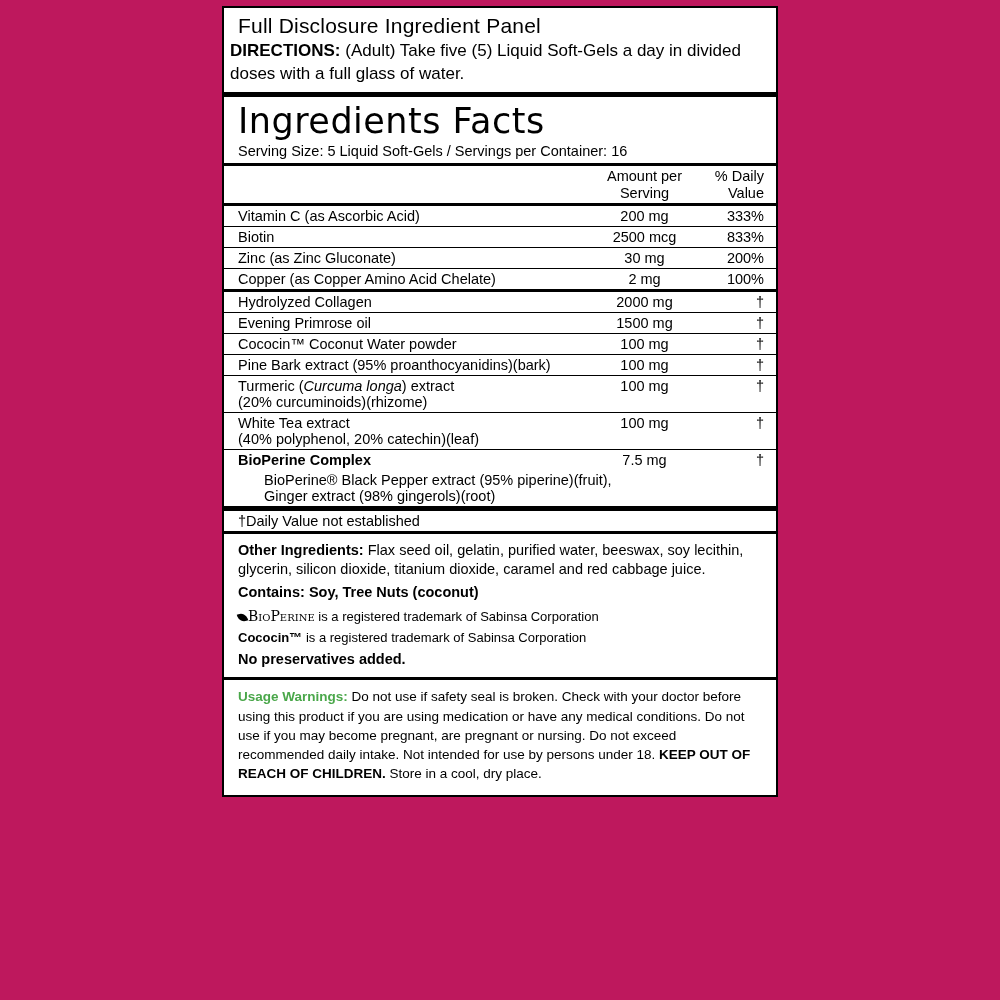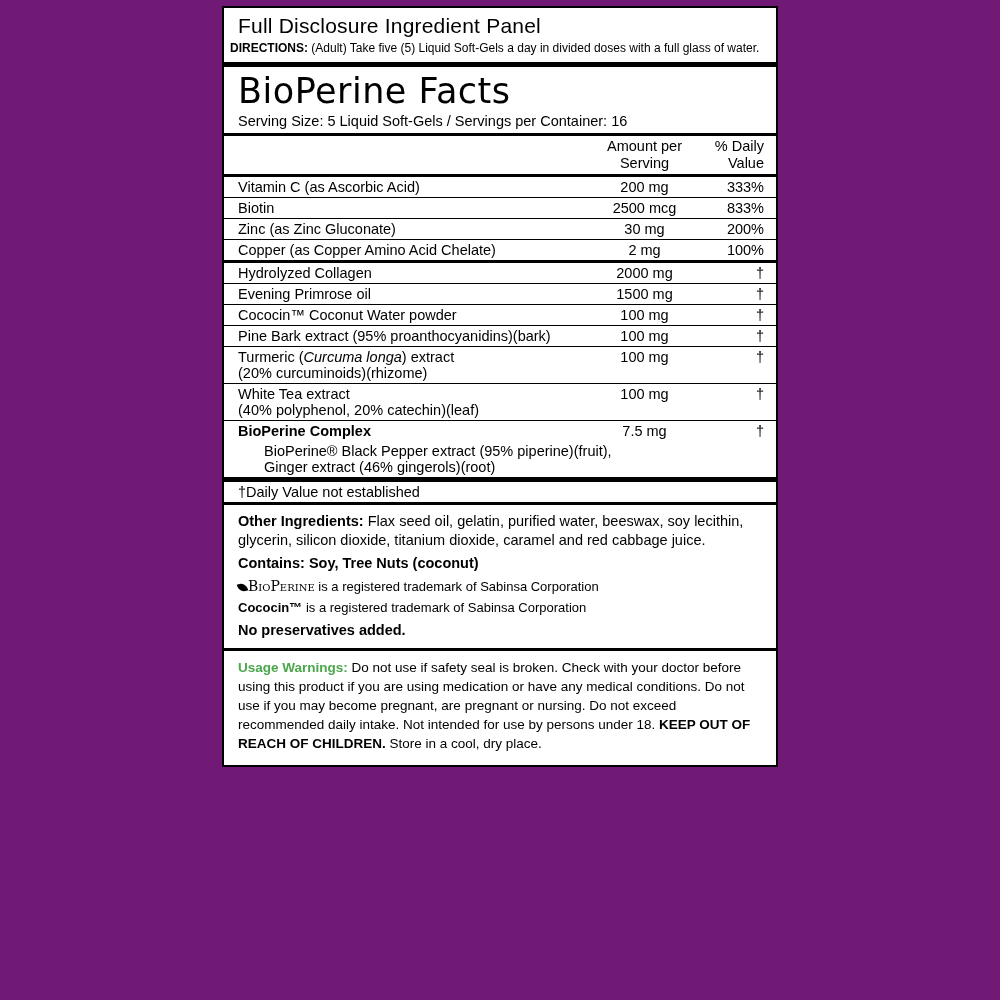--- a/index.html
+++ b/index.html
@@ -8,39 +8,39 @@
     background: #ffffff;
     width: 1000px;
     height: 1000px;
     font-family: "Liberation Sans", sans-serif;
     color: #000000;
   }
   .page {
     position: relative;
     width: 1000px;
     height: 1000px;
-    background: #701a75;
+    background: #be185d;
   }
   .panel {
     position: absolute;
     left: 222px;
     top: 6px;
     width: 556px;
     box-sizing: border-box;
     border: 2px solid #000;
     background: #fff;
     padding: 0;
   }
   .fd-title {
     font-size: 21px;
     padding: 6px 0 2px 14px;
     letter-spacing: 0.2px;
   }
   .directions {
-    font-size: 12px;
+    font-size: 17px;
     line-height: 1.35;
     padding: 0 6px 6px 6px;
   }
   .directions b { font-weight: bold; }
   .rule-thick {
     height: 5px;
     background: #000;
     margin: 0;
   }
   .rule-med {
@@ -146,21 +146,21 @@
 
     <div class="fd-title">Full Disclosure Ingredient Panel</div>
 
     <div class="directions">
       <b>DIRECTIONS:</b>
       <span>(Adult) Take five (5) Liquid Soft-Gels a day in divided doses with a full glass of water.</span>
     </div>
 
     <div class="rule-thick"></div>
 
-    <div class="sf-title">BioPerine Facts</div>
+    <div class="sf-title">Ingredients Facts</div>
     <div class="serving">Serving Size:  5 Liquid Soft-Gels / Servings per Container:  16</div>
 
     <div class="rule-med"></div>
 
     <table class="facts">
       <tbody>
           <tr class="hdr">
         <td class="col-name"></td>
         <td class="col-amt">
           <div>Amount per</div>
@@ -269,21 +269,21 @@
             <td colspan="3"></td>
           </tr>
       <tr>
         <td class="col-name bold">BioPerine Complex</td>
         <td class="col-amt">7.5 mg</td>
         <td class="col-dv">†</td>
       </tr>
       <tr>
         <td class="sub" colspan="3">
           <div>BioPerine® Black Pepper extract (95% piperine)(fruit),</div>
-          <div>Ginger extract (46% gingerols)(root)</div>
+          <div>Ginger extract (98% gingerols)(root)</div>
         </td>
       </tr>
     </tbody>
       </table>
 
     <div class="rule-thick"></div>
 
     <table class="facts">
       <tbody>
           <tr class="dagger-row">

